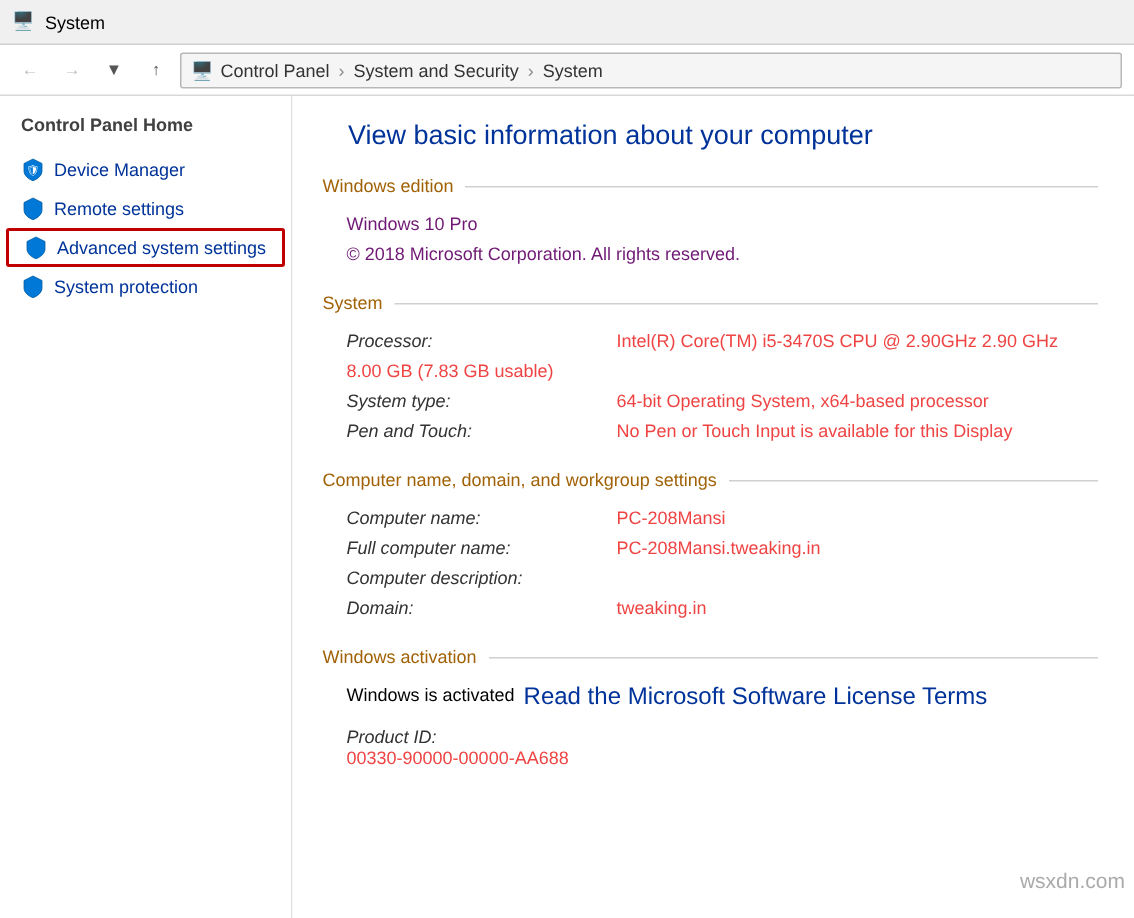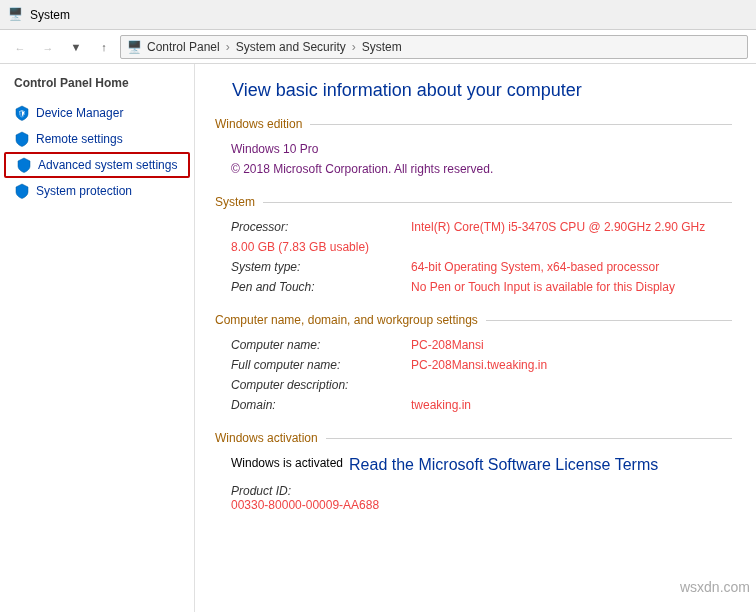--- a/index.html
+++ b/index.html
@@ -321,21 +321,21 @@
 
     <div class="section">
       <div class="section-header">Windows activation</div>
       <div class="section-content">
         <div class="activation-row">
           <span>Windows is activated</span>
           <a class="info-value link" href="#" style="color:#003399; font-size:16px;">Read the Microsoft Software License Terms</a>
         </div>
         <div class="info-row" style="margin-top:4px;flex-direction:column;">
           <span class="info-label" style="width:auto; margin-right:6px;">Product ID:</span>
-          <span class="info-value">00330-80000-00009-AA688</span>
+          <span class="info-value">00330-90000-00000-AA688</span>
         </div>
       </div>
     </div>
 
   </div>
 </div>
 
 <div class="watermark">wsxdn.com</div>
 
 </body></html>

